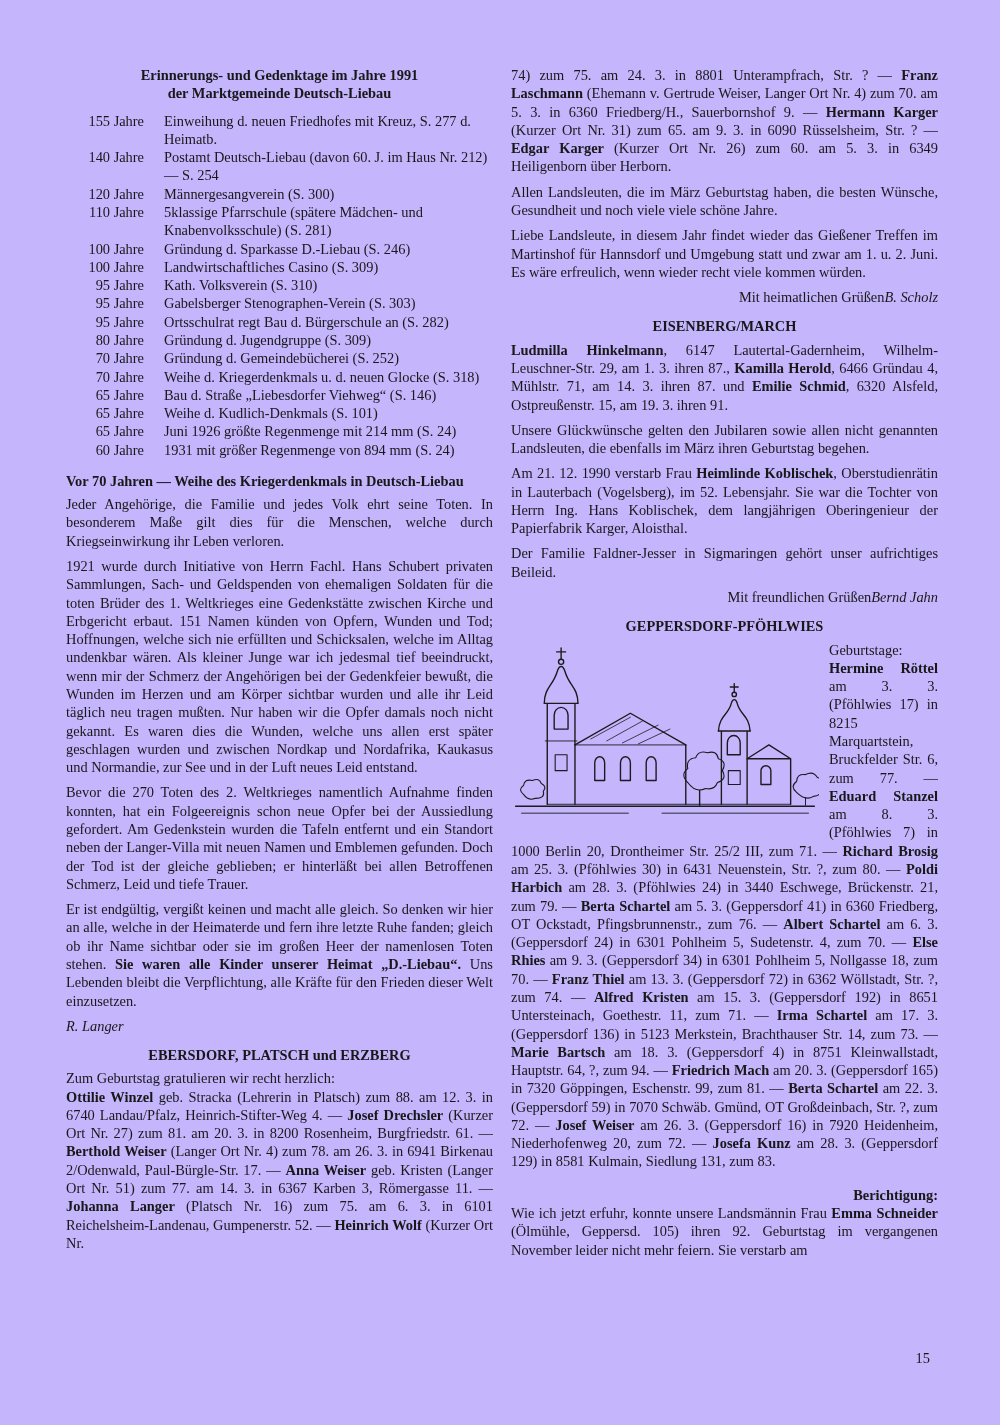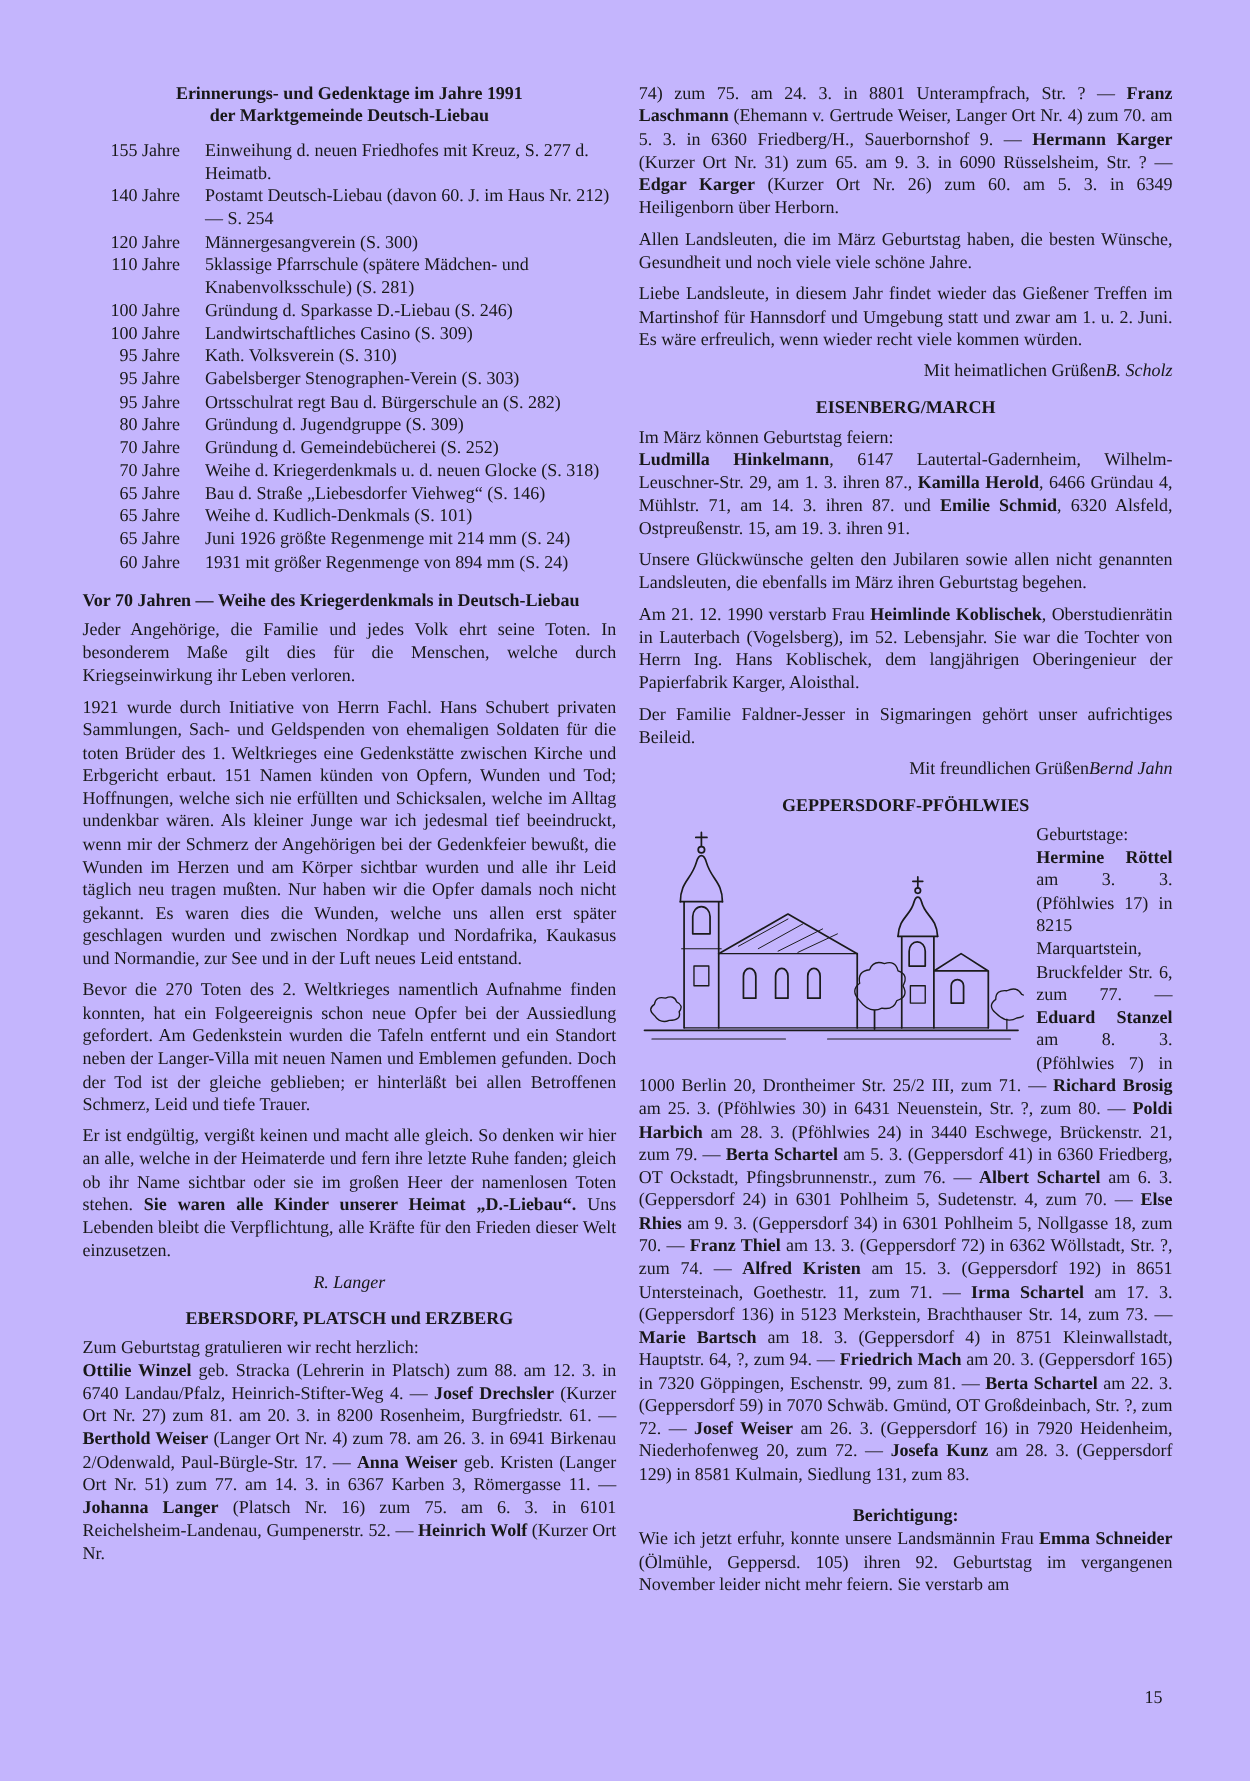--- a/index.html
+++ b/index.html
@@ -15,24 +15,24 @@
   p { margin:0 0 7px 0; }
   .b { font-weight:bold; }
   .i { font-style:italic; }
   .center { text-align:center; }
   .title-sub { margin-bottom:9px; }
   .ann-list { margin-bottom:13px; }
   .ann-row { display:flex; }
   .ann-years { flex:0 0 78px; text-align:right; }
   .ann-desc { flex:1; margin-left:20px; text-align:left; }
   .article-head { margin:10px 0 5px; text-align:left; }
-  .sig { text-align:center; font-style:italic; margin:1px 0 9px; }
+  .sig { text-align:left; font-style:italic; margin:1px 0 9px; }
   .section-head { margin:11px 0 5px; }
   .signrow { display:flex; justify-content:flex-end; margin:1px 0 9px; }
-  .correction-head { margin-top:8px; text-align:center; }
+  .correction-head { margin-top:8px; text-align:right; }
   .church { float:left; width:308px; height:186px; margin:3px 10px 3px 0; }
   .pagenum { position:absolute; right:70px; bottom:58px; }
 </style>
 </head>
 <body>
 
 <div class="page">
   <div class="cols">
 
     <div class="col">
@@ -122,21 +122,20 @@
     <div class="col">
       <p><span>74) zum 75. am 24. 3. in 8801 Unterampfrach, Str. ? — </span><span class="b">Franz Laschmann</span><span> (Ehemann v. Gertrude Weiser, Langer Ort Nr. 4) zum 70. am 5. 3. in 6360 Friedberg/H., Sauerbornshof 9. — </span><span class="b">Hermann Karger</span><span> (Kurzer Ort Nr. 31) zum 65. am 9. 3. in 6090 Rüsselsheim, Str. ? — </span><span class="b">Edgar Karger</span><span> (Kurzer Ort Nr. 26) zum 60. am 5. 3. in 6349 Heiligenborn über Herborn.</span></p>
       <p>Allen Landsleuten, die im März Geburtstag haben, die besten Wünsche, Gesundheit und noch viele viele schöne Jahre.</p>
       <p>Liebe Landsleute, in diesem Jahr findet wieder das Gießener Treffen im Martinshof für Hannsdorf und Umgebung statt und zwar am 1. u. 2. Juni. Es wäre erfreulich, wenn wieder recht viele kommen würden.</p>
       <div class="signrow">
         <span>Mit heimatlichen Grüßen</span>
         <span class="i">B. Scholz</span>
       </div>
 
       <div class="center b section-head">EISENBERG/MARCH</div>
-      <div>Im März können Geburtstag feiern:</div>
       <p><span class="b">Ludmilla Hinkelmann</span><span>, 6147 Lautertal-Gadernheim, Wilhelm-Leuschner-Str. 29, am 1. 3. ihren 87., </span><span class="b">Kamilla Herold</span><span>, 6466 Gründau 4, Mühlstr. 71, am 14. 3. ihren 87. und </span><span class="b">Emilie Schmid</span><span>, 6320 Alsfeld, Ostpreußenstr. 15, am 19. 3. ihren 91.</span></p>
       <p>Unsere Glückwünsche gelten den Jubilaren sowie allen nicht genannten Landsleuten, die ebenfalls im März ihren Geburtstag begehen.</p>
       <p><span>Am 21. 12. 1990 verstarb Frau </span><span class="b">Heimlinde Koblischek</span><span>, Oberstudienrätin in Lauterbach (Vogelsberg), im 52. Lebensjahr. Sie war die Tochter von Herrn Ing. Hans Koblischek, dem langjährigen Oberingenieur der Papierfabrik Karger, Aloisthal.</span></p>
       <p>Der Familie Faldner-Jesser in Sigmaringen gehört unser aufrichtiges Beileid.</p>
       <div class="signrow">
         <span>Mit freundlichen Grüßen</span>
         <span class="i">Bernd Jahn</span>
       </div>
 
       <div class="center b section-head">GEPPERSDORF-PFÖHLWIES</div>

